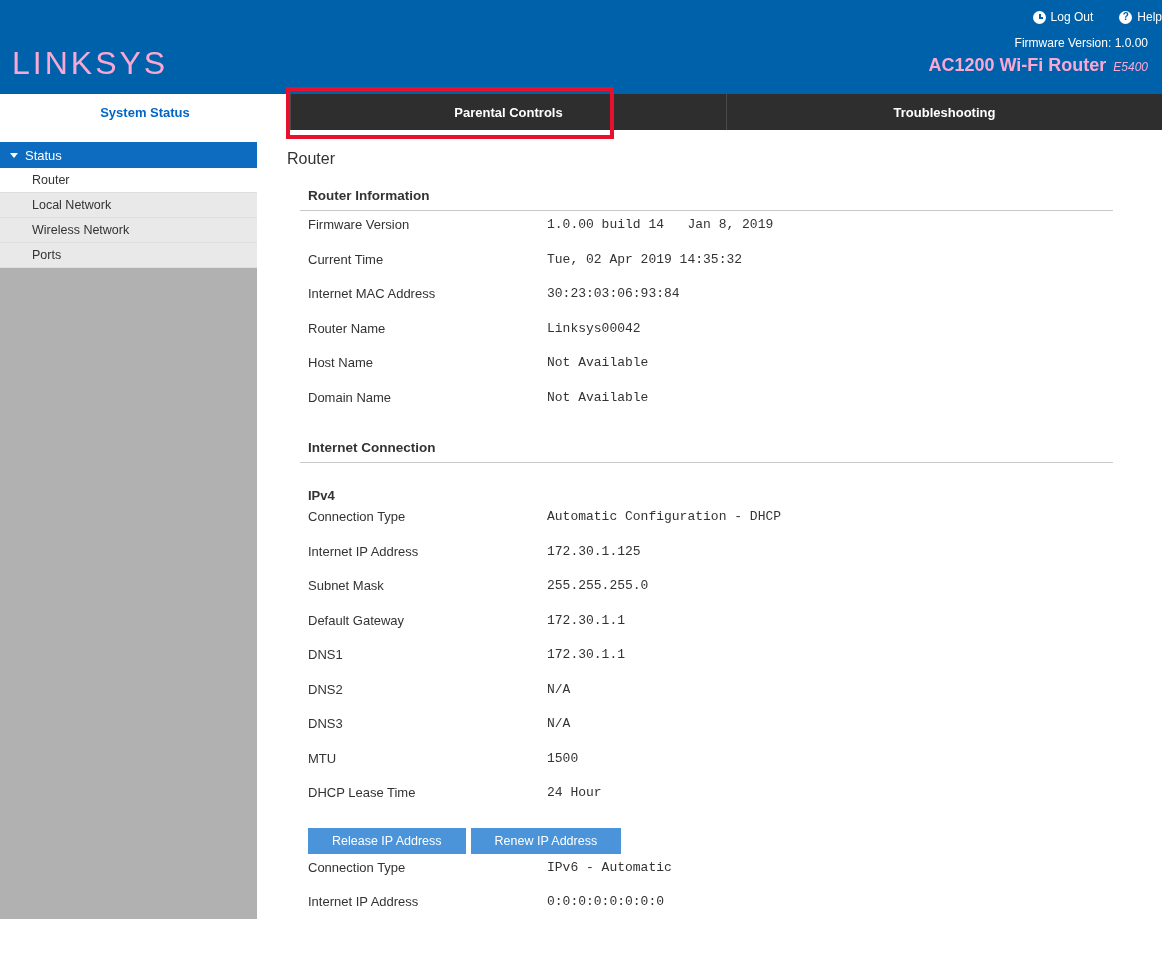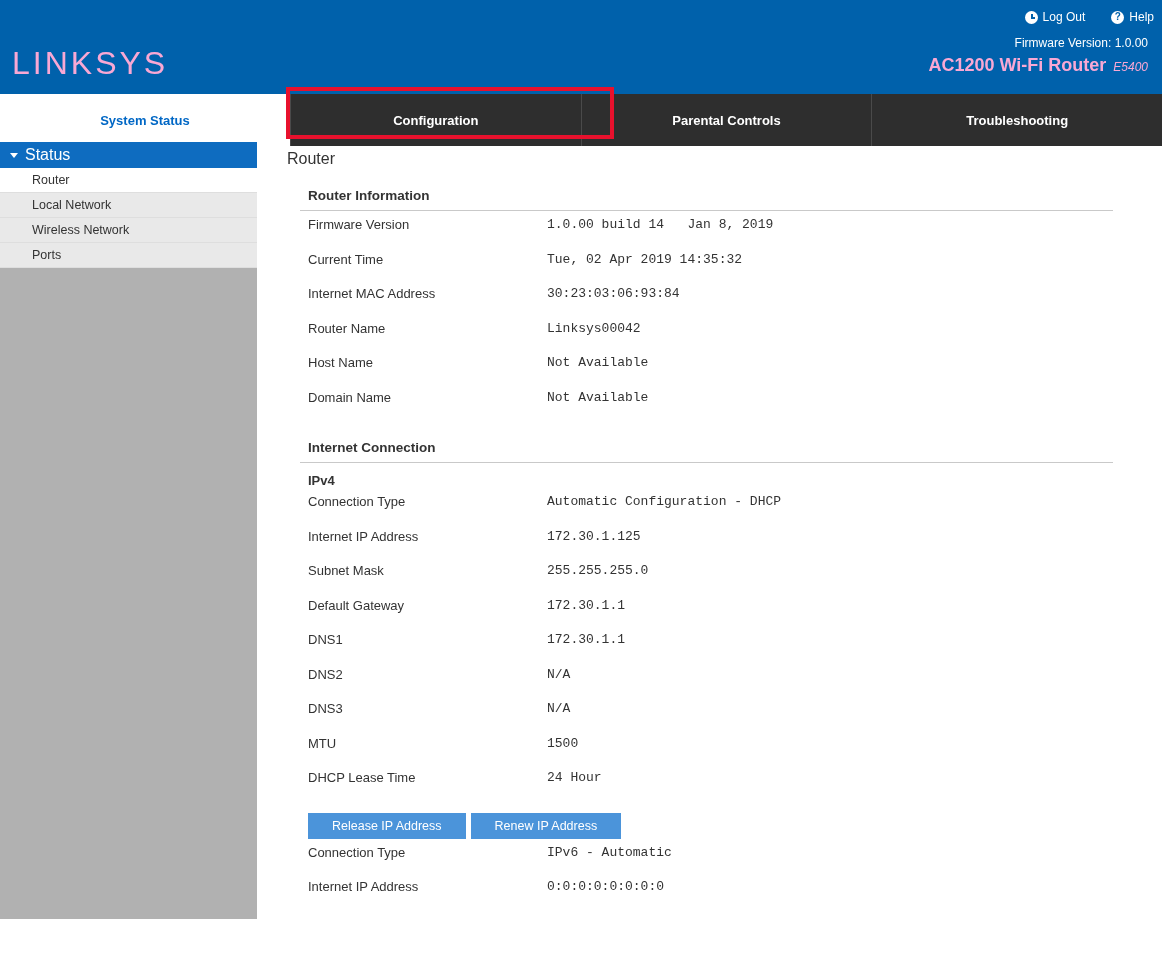--- a/index.html
+++ b/index.html
@@ -5,53 +5,53 @@
   * { box-sizing: border-box; margin: 0; padding: 0; }
   body {
     width: 1162px; height: 973px;
     position: relative; overflow: hidden;
     background: #ffffff; color: #333333;
     font-family: "Liberation Sans", "DejaVu Sans", sans-serif;
   }
   
   .header { position: absolute; top: 0; left: 0; width: 1162px; height: 94px; background: #0061ab; }
   .logo { position: absolute; left: 12px; bottom: 12px; color: #f9a8d4; font-size: 32px; font-weight: normal; letter-spacing: 3px; }
-  .util { position: absolute; top: 10px; right: 8px; display: flex; gap: 26px; align-items: center; color: #fff; font-size: 12px; }
+  .util { position: absolute; top: 10px; right: 0; display: flex; gap: 26px; align-items: center; color: #fff; font-size: 12px; }
   .util-item { display: flex; align-items: center; gap: 5px; cursor: pointer; }
   .icon-circle { width: 13px; height: 13px; border-radius: 50%; background: #fff; color: #0061ab; font-size: 10px; font-weight: bold; display: flex; align-items: center; justify-content: center; line-height: 1; }
   .clock-icon { position: relative; width: 13px; height: 13px; border-radius: 50%; background: #fff; }
   .clock-icon::before { content: ""; position: absolute; left: 6px; top: 3px; width: 2px; height: 4px; background: #0061ab; }
   .clock-icon::after  { content: ""; position: absolute; left: 6px; top: 6px; width: 4px; height: 2px; background: #0061ab; }
   .fw-line { position: absolute; top: 36px; right: 14px; color: #fff; font-size: 12px; }
   .product-line { position: absolute; top: 55px; right: 14px; color: #f9a8d4; display: flex; align-items: baseline; gap: 7px; }
   .product-name { font-size: 18px; font-weight: bold; }
   .product-model { font-size: 12px; font-style: italic; }
   
-  .tabbar { position: absolute; top: 94px; left: 0; width: 1162px; height: 52px; display: flex; }
+  .tabbar { position: absolute; top: 94px; left: 0; width: 1162px; height: 36px; display: flex; }
   .system-status { width: 290px; background: #ffffff; color: #0067c5; font-weight: bold; font-size: 13px; display: flex; align-items: center; justify-content: center; cursor: pointer; }
   .tab { flex: 1; background: #2e2e2e; color: #ffffff; font-weight: bold; font-size: 13px; display: flex; align-items: center; justify-content: center; cursor: pointer; border-left: 1px solid #4a4a4a; }
   
   .sidebar { position: absolute; top: 142px; left: 0; width: 257px; }
-  .side-group { height: 26px; background: #0e6cc0; color: #fff; font-size: 16px; display: flex; align-items: center; padding-left: 10px; gap: 7px; cursor: pointer; }
+  .side-group { height: 26px; background: #0e6cc0; color: #fff; font-size: 13px; display: flex; align-items: center; padding-left: 10px; gap: 7px; cursor: pointer; }
   .caret { width: 0; height: 0; border-left: 4px solid transparent; border-right: 4px solid transparent; border-top: 5px solid #fff; }
   .side-items { background: #e9e9e9; }
   .side-item { height: 25px; line-height: 25px; padding-left: 32px; font-size: 12.5px; color: #333; cursor: pointer; border-bottom: 1px solid #dedede; }
   .side-item.selected { background: #ffffff; }
   .side-filler { height: 651px; background: #b1b1b1; }
   
   .main { position: absolute; top: 142px; left: 287px; width: 875px; }
   .page-title { font-size: 16px; font-weight: normal; color: #333; margin: 8px 0 20px 0; }
   .section-heading { font-size: 13.5px; font-weight: bold; color: #333; padding-left: 21px; margin-bottom: 7px; }
   .rule { border: none; border-top: 1px solid #c9c9c9; margin: 0 49px 0 13px; height: 0; }
   .rows { padding-top: 6px; }
   .row { display: flex; align-items: flex-start; height: 34.5px; padding-left: 21px; font-size: 13px; }
   .row-label { width: 239px; }
   .row-value { white-space: pre; font-family: Liberation Mono, monospace; }
   .section-internet { margin-top: 16px; }
-  .subheading { font-size: 13px; font-weight: bold; padding-left: 21px; margin-top: 10px; }
+  .subheading { font-size: 13px; font-weight: bold; padding-left: 21px; margin-top: 25px; }
   .subheading.ipv6 { margin-top: 56px; }
   .btn-row { padding-left: 21px; margin-top: 8px; display: flex; gap: 5px; }
   .btn { background: #4b94da; color: #fff; font-size: 12.5px; border: none; height: 26px; padding: 0 24px; font-family: inherit; cursor: pointer; }
   
   .annotation { position: absolute; left: 286px; top: 87px; width: 328px; height: 52px; border: 4px solid #e8112d; pointer-events: none; }
 </style>
 </head>
 <body>
 
 <div class="header">
@@ -68,21 +68,20 @@
   </div>
   <div class="fw-line">Firmware Version: 1.0.00</div>
   <div class="product-line">
     <span class="product-name">AC1200 Wi-Fi Router</span>
     <span class="product-model">E5400</span>
   </div>
 </div>
 
 <div class="tabbar">
   <div class="system-status">System Status</div>
-  <div class="tab">Configuration</div>
   <div class="tab">Parental Controls</div>
   <div class="tab">Troubleshooting</div>
 </div>
 
 <div class="sidebar">
   <div class="side-group">
     <span class="caret"></span>
     <span>Status</span>
   </div>
   <div class="side-items">

